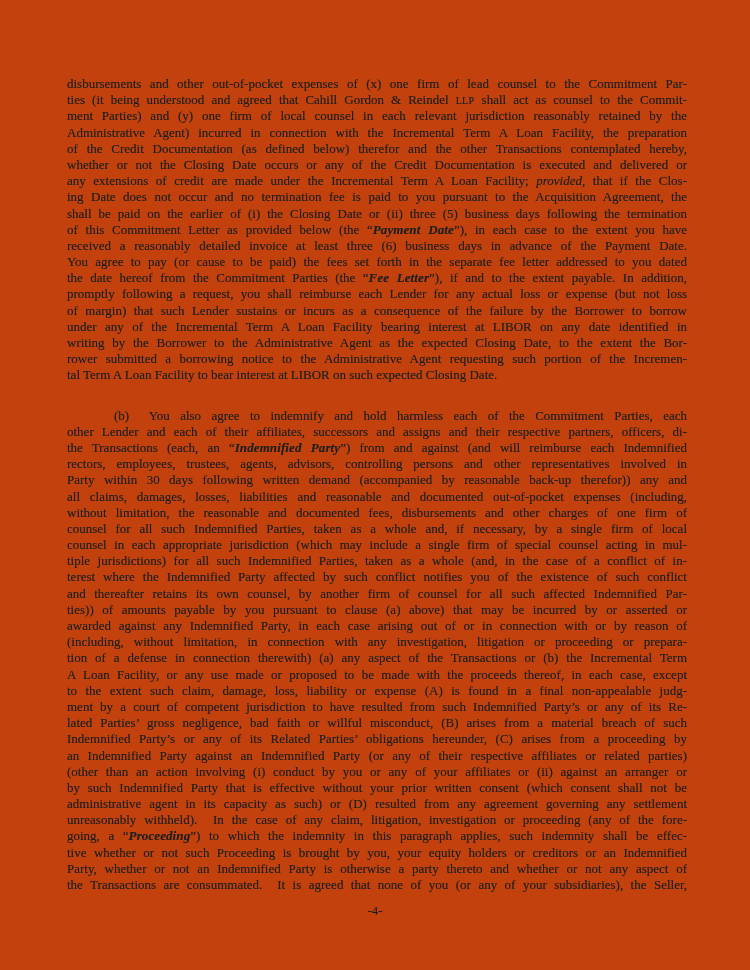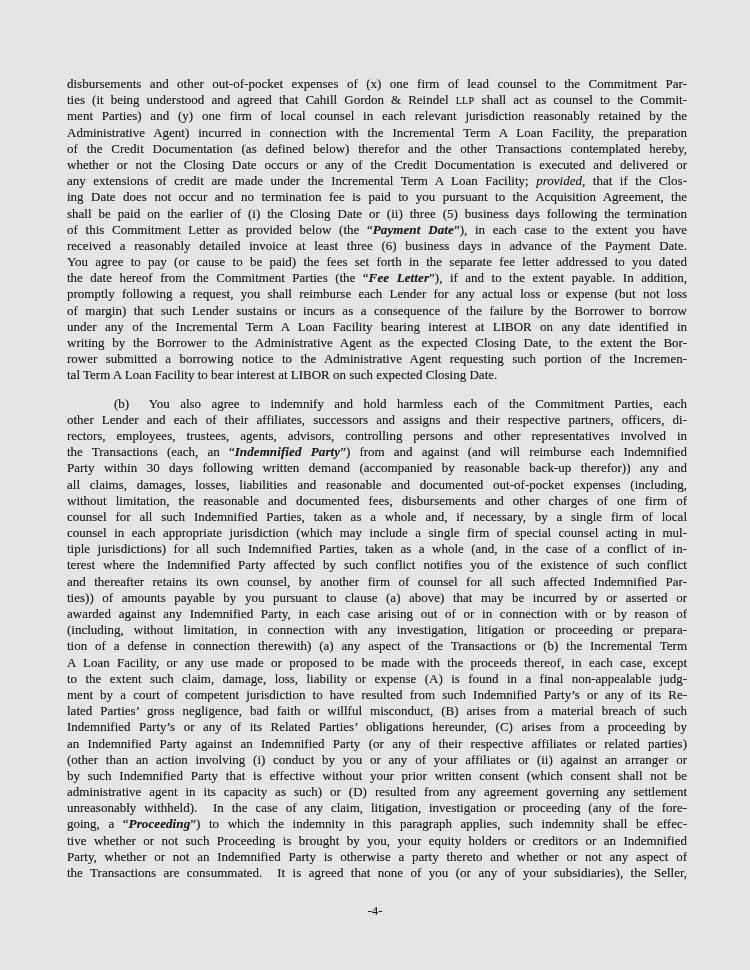--- a/index.html
+++ b/index.html
@@ -11,33 +11,33 @@
     width: 750px;
     height: 970px;
     position: relative;
     font-family: "Liberation Serif", "DejaVu Serif", serif;
     color: #1f1f1f;
     overflow: hidden;
   }
   .page {
     position: absolute;
     inset: 0;
-    background: #e5e5e5;
+    background: #c2410c;
   }
   .text-block {
     position: absolute;
     left: 67px;
     top: 76px;
     width: 620px;
     font-size: 13px;
     line-height: 16.2px;
     text-shadow: 0 0 0.3px rgba(40,40,40,0.55);
   }
   .para { margin: 0; }
-  .para + .para { margin-top: 12px; }
+  .para + .para { margin-top: 24px; }
   .line {
     text-align: justify;
     text-align-last: justify;
     height: 16.2px;
     overflow: hidden;
   }
   .line.last {
     text-align-last: left;
   }
   .para.indent-first .line:first-child {
@@ -83,22 +83,22 @@
         <div class="line">promptly following a request, you shall reimburse each Lender for any actual loss or expense (but not loss</div>
         <div class="line">of margin) that such Lender sustains or incurs as a consequence of the failure by the Borrower to borrow</div>
         <div class="line">under any of the Incremental Term A Loan Facility bearing interest at LIBOR on any date identified in</div>
         <div class="line">writing by the Borrower to the Administrative Agent as the expected Closing Date, to the extent the Bor-</div>
         <div class="line">rower submitted a borrowing notice to the Administrative Agent requesting such portion of the Incremen-</div>
         <div class="line last">tal Term A Loan Facility to bear interest at LIBOR on such expected Closing Date.</div>
       </div>
       <div class="para indent-first">
         <div class="line">(b)  You also agree to indemnify and hold harmless each of the Commitment Parties, each</div>
         <div class="line">other Lender and each of their affiliates, successors and assigns and their respective partners, officers, di-</div>
+        <div class="line">the Transactions (each, an “<b><i>Indemnified Party</i></b>”) from and against (and will reimburse each Indemnified</div>
         <div class="line">rectors, employees, trustees, agents, advisors, controlling persons and other representatives involved in</div>
-        <div class="line">the Transactions (each, an “<b><i>Indemnified Party</i></b>”) from and against (and will reimburse each Indemnified</div>
         <div class="line">Party within 30 days following written demand (accompanied by reasonable back-up therefor)) any and</div>
         <div class="line">all claims, damages, losses, liabilities and reasonable and documented out-of-pocket expenses (including,</div>
         <div class="line">without limitation, the reasonable and documented fees, disbursements and other charges of one firm of</div>
         <div class="line">counsel for all such Indemnified Parties, taken as a whole and, if necessary, by a single firm of local</div>
         <div class="line">counsel in each appropriate jurisdiction (which may include a single firm of special counsel acting in mul-</div>
         <div class="line">tiple jurisdictions) for all such Indemnified Parties, taken as a whole (and, in the case of a conflict of in-</div>
         <div class="line">terest where the Indemnified Party affected by such conflict notifies you of the existence of such conflict</div>
         <div class="line">and thereafter retains its own counsel, by another firm of counsel for all such affected Indemnified Par-</div>
         <div class="line">ties)) of amounts payable by you pursuant to clause (a) above) that may be incurred by or asserted or</div>
         <div class="line">awarded against any Indemnified Party, in each case arising out of or in connection with or by reason of</div>

